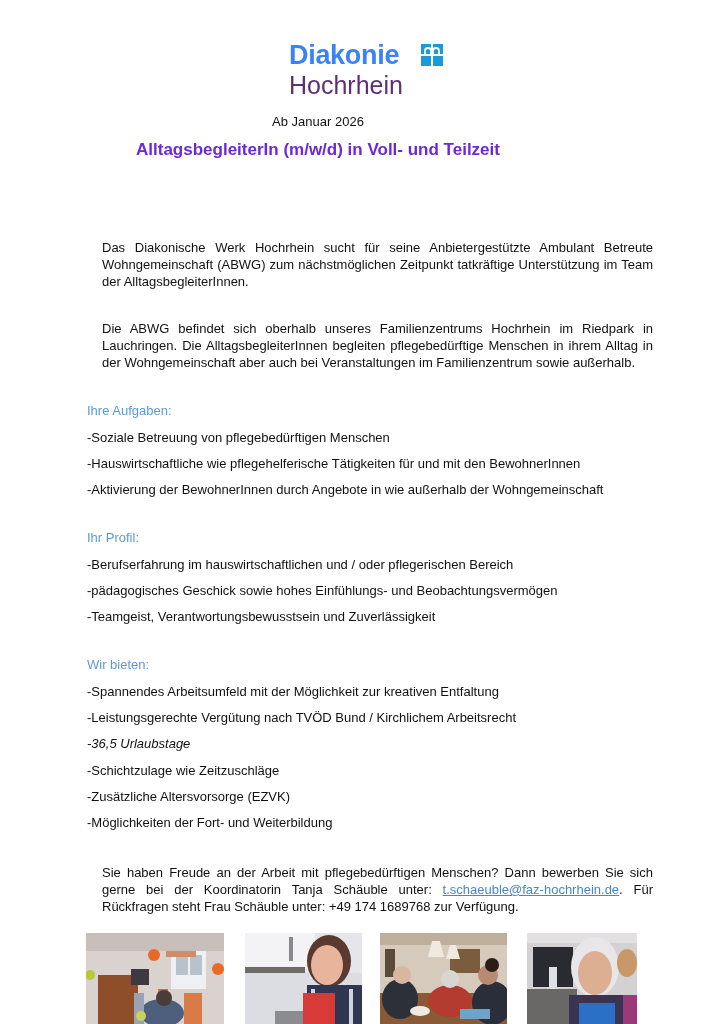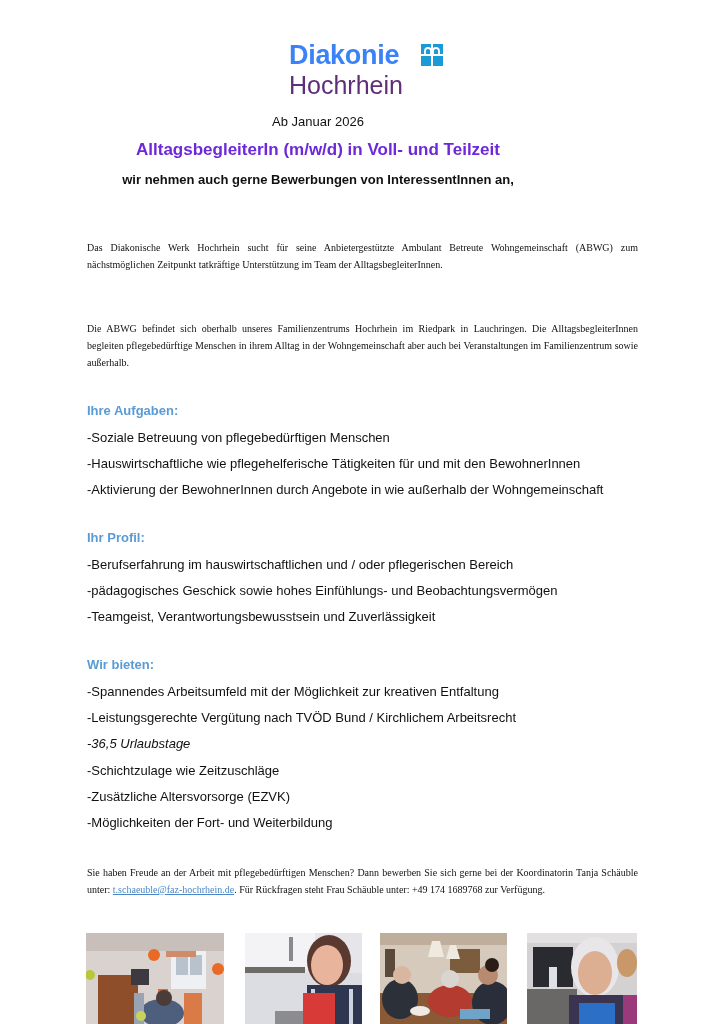--- a/index.html
+++ b/index.html
@@ -12,26 +12,26 @@
                    color: #3b82f6; letter-spacing: -0.3px; line-height: 30px; }
   .logo-region { left: 289px; top: 71px; font-size: 25px; color: #5e2e79;
                  line-height: 28px; }
   .logo-cross { left: 421px; top: 44px; width: 22px; height: 22px; }
 
   .center { left: 0; width: 636px; text-align: center; }
   .date { top: 114px; font-size: 13px; line-height: 16px; }
   .title { top: 139px; font-size: 17px; font-weight: bold; color: #6d28d9; line-height: 22px; }
   .subtitle { top: 172px; font-size: 13px; font-weight: bold; line-height: 16px; }
 
-  .para { left: 87px; width: 551px; font-size: 10px; line-height: 17px; text-align: justify; font-family: Liberation Serif, serif; }
+  .para { left: 102px; width: 551px; font-size: 13px; line-height: 17px; text-align: justify; }
   .para1 { top: 239px; }
   .para2 { top: 320px; }
   .para3 { top: 864px; }
 
-  .section-head { left: 87px; font-size: 13px; font-weight: bold; color: #5b9bd5; line-height: 16px; }
+  .section-head { left: 87px; font-size: 13px; font-weight: normal; color: #5b9bd5; line-height: 16px; }
   .item { left: 87px; font-size: 13px; line-height: 16px; white-space: nowrap; }
 
   a.email { color: #4a86c5; text-decoration: underline; }
 
   .photo { top: 933px; height: 91px; overflow: hidden; }
   .photo svg { display: block; width: 100%; height: 100%; }
 </style>
 </head>
 <body>
 
@@ -43,21 +43,20 @@
     <rect x="10" y="0" width="2" height="22" fill="#fff"></rect>
     <rect x="0" y="10" width="22" height="2" fill="#fff"></rect>
     <path d="M4 10 V7 a3 3 0 0 1 6 0 V10" fill="none" stroke="#fff" stroke-width="1.8"></path>
     <path d="M12 10 V7 a3 3 0 0 1 6 0 V10" fill="none" stroke="#fff" stroke-width="1.8"></path>
   </svg>
 </div>
 
 <div class="abs center date">Ab Januar 2026</div>
 <div class="abs center title">AlltagsbegleiterIn (m/w/d) in Voll- und Teilzeit</div>
 <div class="abs center subtitle">
-  <div>wir nehmen auch gerne Bewerbungen von InteressentInnen an,</div>
 </div>
 
 <div class="abs para para1">Das Diakonische Werk Hochrhein sucht für seine Anbietergestützte Ambulant Betreute Wohngemeinschaft (ABWG) zum nächstmöglichen Zeitpunkt tatkräftige Unterstützung im Team der AlltagsbegleiterInnen.</div>
 <div class="abs para para2">Die ABWG befindet sich oberhalb unseres Familienzentrums Hochrhein im Riedpark in Lauchringen. Die AlltagsbegleiterInnen begleiten pflegebedürftige Menschen in ihrem Alltag in der Wohngemeinschaft aber auch bei Veranstaltungen im Familienzentrum sowie außerhalb.</div>
 
 <div class="abs section-head" style="top:403px;">Ihre Aufgaben:</div>
 <div class="abs item" style="top:430px;">-Soziale Betreuung von pflegebedürftigen Menschen</div>
 <div class="abs item" style="top:456px;">-Hauswirtschaftliche wie pflegehelferische Tätigkeiten für und mit den BewohnerInnen</div>
 <div class="abs item" style="top:482px;">-Aktivierung der BewohnerInnen durch Angebote in wie außerhalb der Wohngemeinschaft</div>
 

